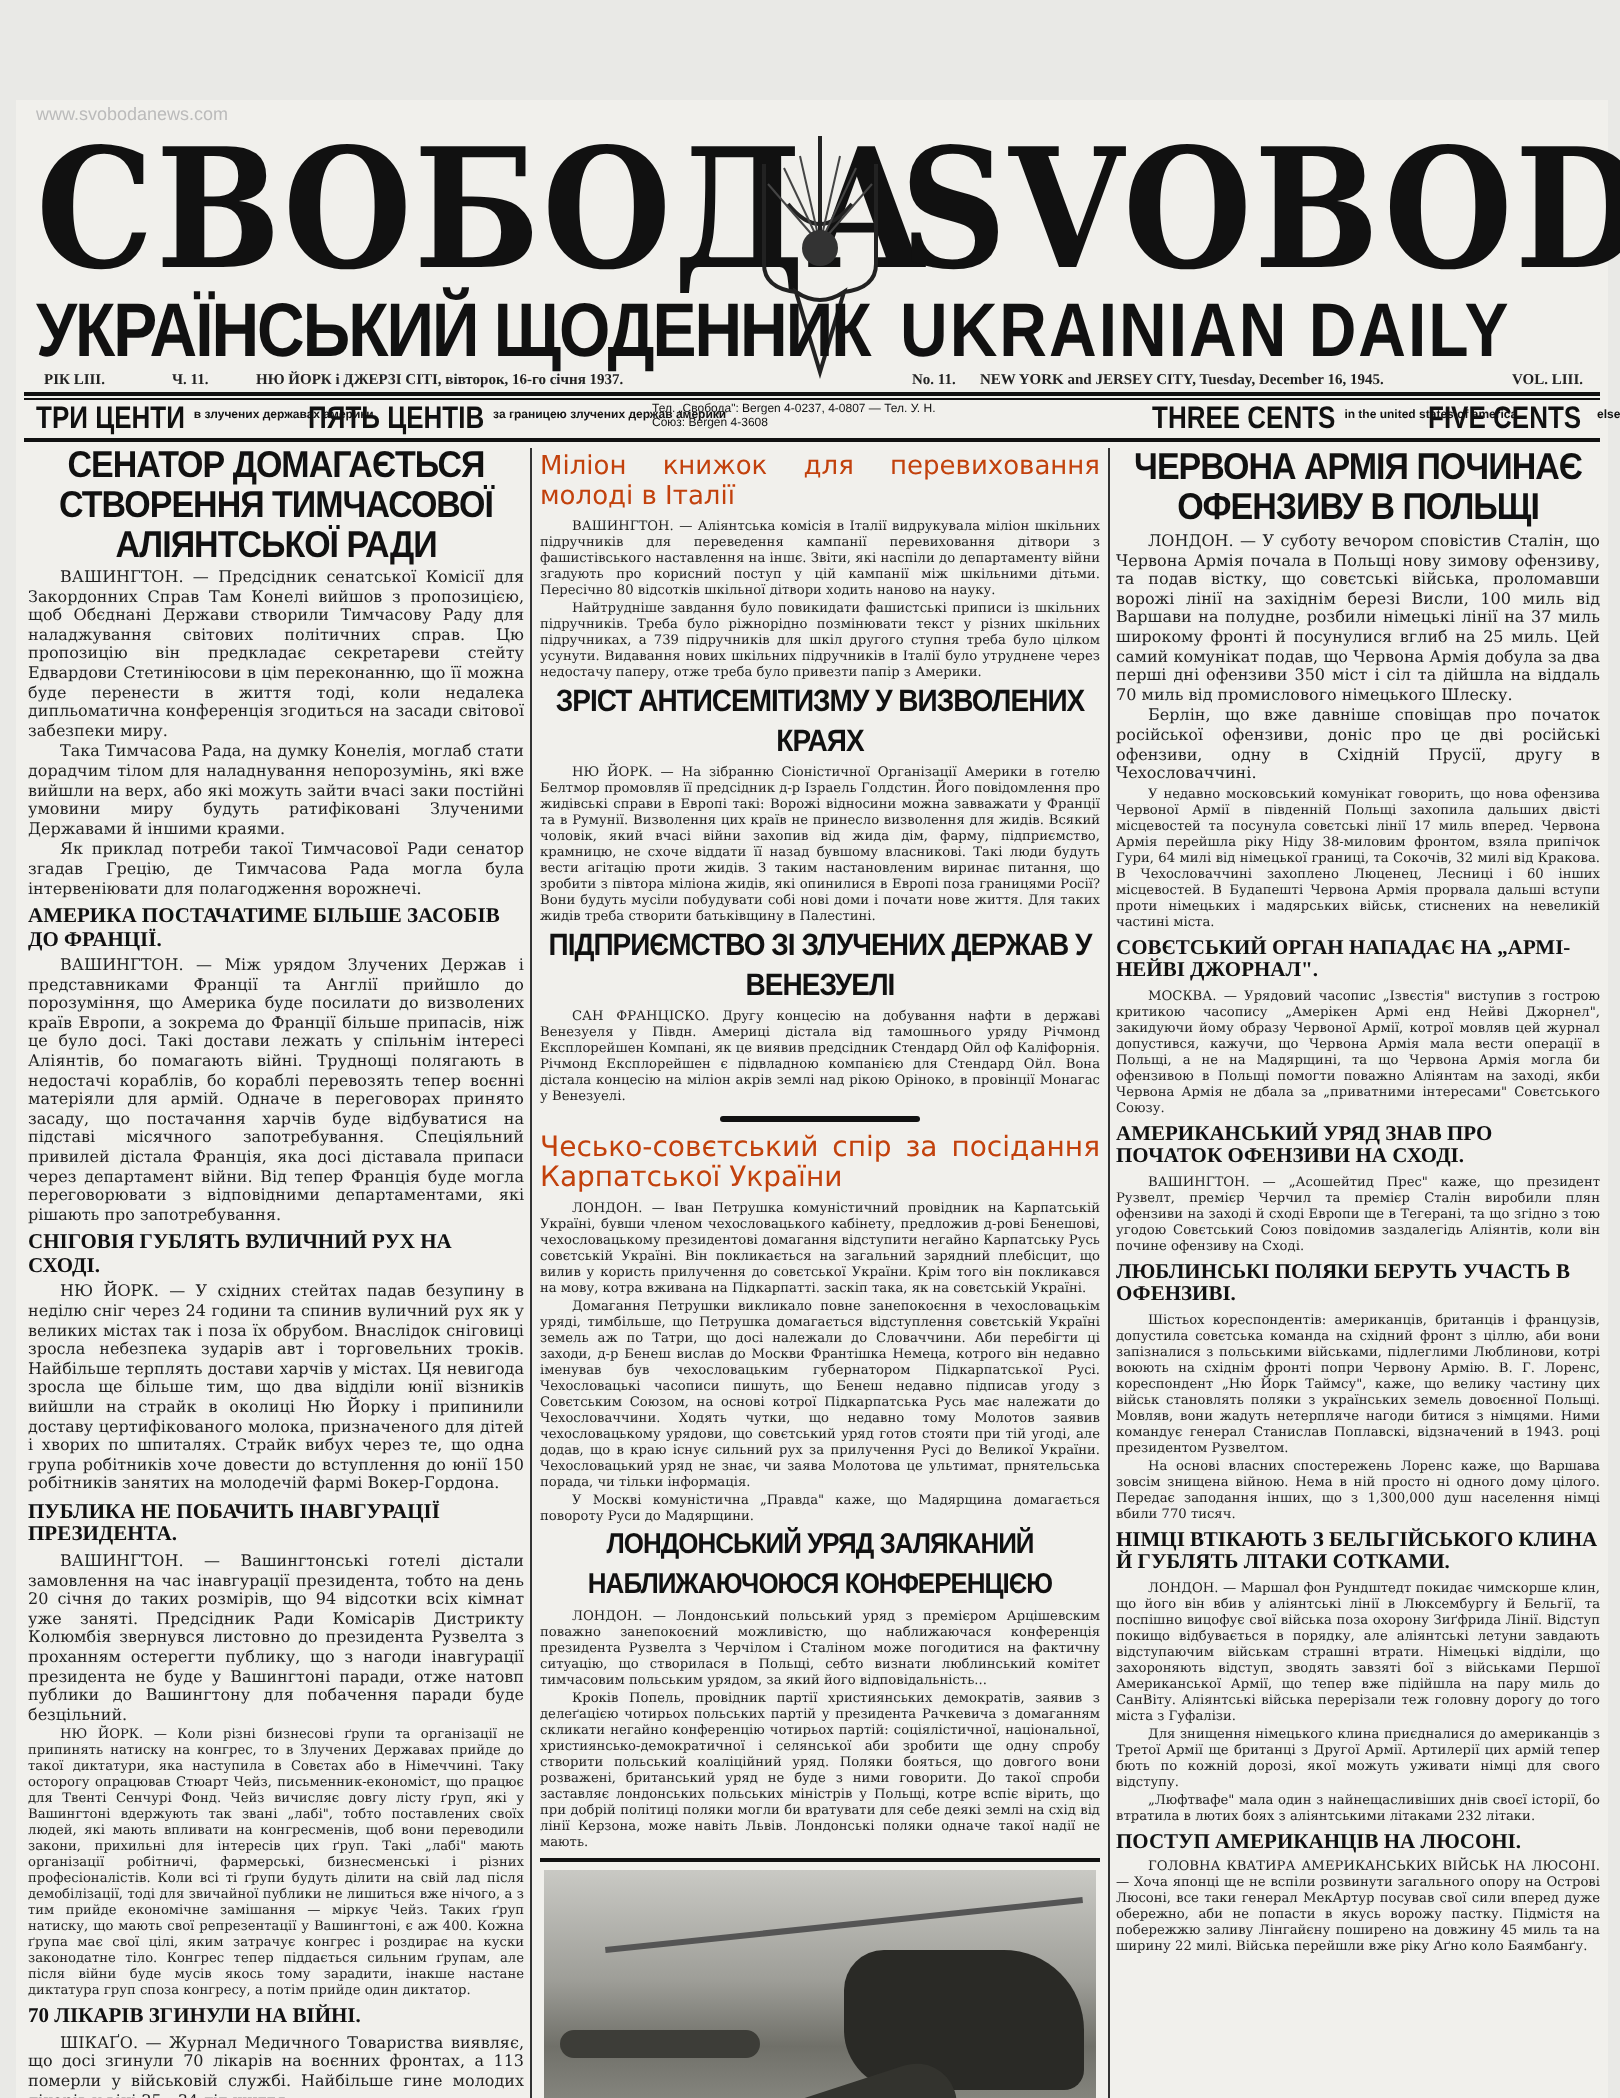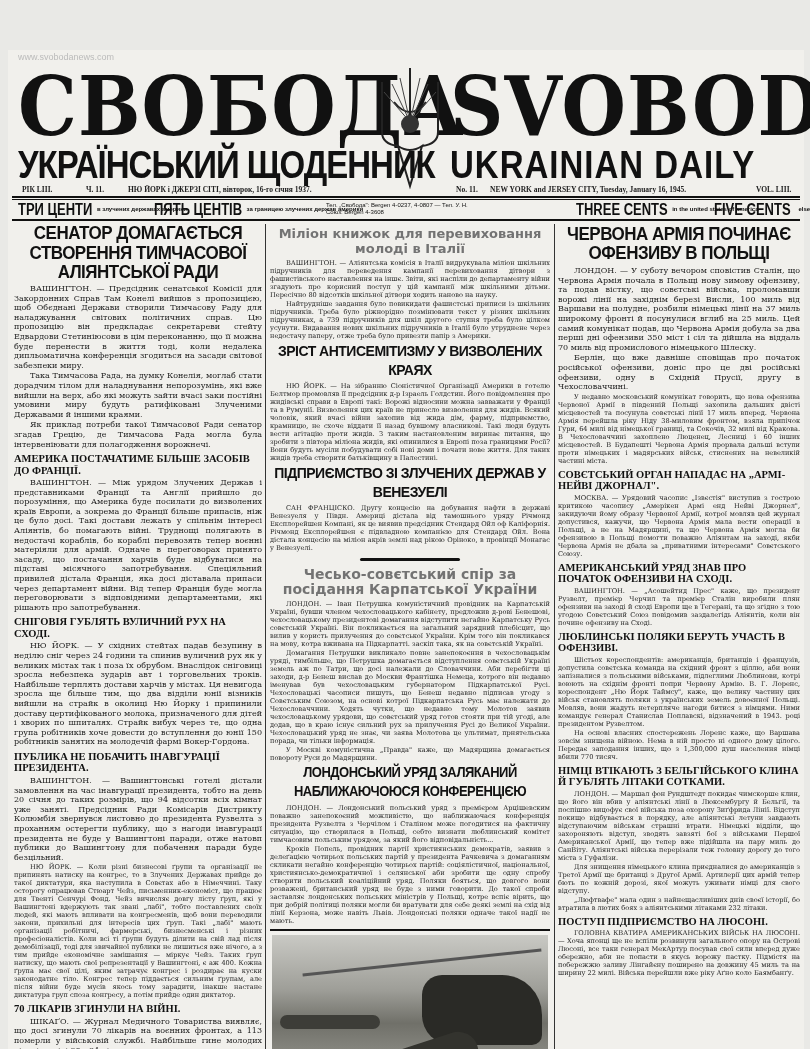--- a/index.html
+++ b/index.html
@@ -21,21 +21,21 @@
   .price .small { font-size: 6px; font-weight: bold; display: inline-block; line-height: 7px; vertical-align: middle; text-align: center; }
 
   
   .col { position: absolute; top: 174px; font-size: 8px; line-height: 9.6px; text-align: justify; color: #222; }
   .col-l { left: 6px; width: 248px; }
   .col-m { left: 262px; width: 280px; }
   .col-r { left: 550px; width: 242px; }
   .vrule { position: absolute; top: 174px; width: 1px; height: 840px; background: #333; }
 
   .hl-cond { font-family: "Liberation Sans", sans-serif; font-weight: bold; font-size: 17px; line-height: 18px; text-align: center; letter-spacing: -0.5px; transform: scaleY(1.1); margin: 2px 0 4px; color: #111; }
-  .hl-mid { font-family: "DejaVu Sans", sans-serif; font-weight: bold; font-size: 13px; line-height: 15px; text-align: center; margin: 2px 0 3px; color: #737373; }
+  .hl-mid { font-family: "DejaVu Sans", sans-serif; font-weight: normal; font-size: 13px; line-height: 15px; margin: 2px 0 3px; color: #c2410c; }
   .hl-sub { font-family: "Liberation Serif", serif; font-weight: bold; font-size: 10.5px; line-height: 11.5px; text-align: left; margin: 4px 0 2px; color: #111; }
   .body p { text-indent: 16px; margin-bottom: 1px; }
   .dense { font-size: 6.6px; line-height: 8px; }
   .sep { width: 100px; height: 3px; background: #111; margin: 6px auto; border-radius: 2px; }
   .hr { height: 2px; background: #111; margin: 4px 0; }
 
   .photo { width: 276px; height: 196px; margin: 4px auto 2px; position: relative; overflow: hidden;
     background: linear-gradient(180deg, #c9c9c4 0%, #9e9e98 28%, #707069 45%, #878780 60%, #b1b1aa 78%, #8b8b84 100%); }
   .photo .shape1 { position: absolute; left: 150px; top: 40px; width: 120px; height: 70px; background: #2a2a26; border-radius: 20px 40px 10px 30px; }
   .photo .shape2 { position: absolute; left: 20px; top: 120px; width: 190px; height: 40px; background: #33332e; transform: rotate(-18deg); border-radius: 20px; }
@@ -73,21 +73,21 @@
     <circle cx="40" cy="62" r="9" fill="#333"></circle>
   </svg>
 
   <div class="sub-big sub-ua">УКРАЇНСЬКИЙ ЩОДЕННИК</div>
   <div class="sub-big sub-en">UKRAINIAN DAILY</div>
 
   <div class="dateline" style="left:14px">РІК LIII.</div>
   <div class="dateline" style="left:78px">Ч. 11.</div>
   <div class="dateline" style="left:120px">НЮ ЙОРК і ДЖЕРЗІ СІТІ, вівторок, 16-го січня 1937.</div>
   <div class="dateline" style="left:448px">No. 11.</div>
-  <div class="dateline" style="left:482px">NEW YORK and JERSEY CITY, Tuesday, January 16, 1945.</div>
+  <div class="dateline" style="left:482px">NEW YORK and JERSEY CITY, Tuesday, December 16, 1945.</div>
   <div class="dateline" style="left:748px">VOL. LIII.</div>
 
   <div class="rule" style="top:146px;height:2px"></div>
   <div class="rule" style="top:149px;height:1px"></div>
 
   <div class="price" style="left:10px">
     <span class="big">ТРИ ЦЕНТИ</span>
     <span class="small" style="width:70px">в злучених державах америки</span>
   </div>
   <div class="price" style="left:146px">
@@ -164,16 +164,16 @@
     <p class="dense">МОСКВА. — Урядовий часопис „Ізвєстія" виступив з гострою критикою часопису „Амерікен Армі енд Нейві Джорнел", закидуючи йому образу Червоної Армії, котрої мовляв цей журнал допустився, кажучи, що Червона Армія мала вести операції в Польщі, а не на Мадярщині, та що Червона Армія могла би офензивою в Польщі помогти поважно Аліянтам на заході, якби Червона Армія не дбала за „приватними інтересами" Совєтського Союзу.</p>
     <div class="hl-sub">АМЕРИКАНСЬКИЙ УРЯД ЗНАВ ПРО ПОЧАТОК ОФЕНЗИВИ НА СХОДІ.</div>
     <p class="dense">ВАШИНГТОН. — „Асошейтид Прес" каже, що президент Рузвелт, премієр Черчил та премієр Сталін виробили плян офензиви на заході й сході Европи ще в Тегерані, та що згідно з тою угодою Совєтський Союз повідомив заздалегідь Аліянтів, коли він почине офензиву на Сході.</p>
     <div class="hl-sub">ЛЮБЛИНСЬКІ ПОЛЯКИ БЕРУТЬ УЧАСТЬ В ОФЕНЗИВІ.</div>
     <p class="dense">Шістьох кореспондентів: американців, британців і французів, допустила совєтська команда на східний фронт з ціллю, аби вони запізналися з польськими військами, підлеглими Люблинови, котрі воюють на східнім фронті попри Червону Армію. В. Г. Лоренс, кореспондент „Ню Йорк Таймсу", каже, що велику частину цих військ становлять поляки з українських земель довоєнної Польщі. Мовляв, вони жадуть нетерпляче нагоди битися з німцями. Ними командує генерал Станислав Поплавскі, відзначений в 1943. році президентом Рузвелтом.</p>
     <p class="dense">На основі власних спостережень Лоренс каже, що Варшава зовсім знищена війною. Нема в ній просто ні одного дому цілого. Передає заподання інших, що з 1,300,000 душ населення німці вбили 770 тисяч.</p>
     <div class="hl-sub">НІМЦІ ВТІКАЮТЬ З БЕЛЬГІЙСЬКОГО КЛИНА Й ГУБЛЯТЬ ЛІТАКИ СОТКАМИ.</div>
     <p class="dense">ЛОНДОН. — Маршал фон Рундштедт покидає чимскорше клин, що його він вбив у аліянтські лінії в Люксембургу й Бельгії, та поспішно вицофує свої війська поза охорону Зиґфрида Лінії. Відступ покищо відбувається в порядку, але аліянтські летуни завдають відступаючим військам страшні втрати. Німецькі відділи, що захороняють відступ, зводять завзяті бої з військами Першої Американської Армії, що тепер вже підійшла на пару миль до СанВіту. Аліянтські війська перерізали теж головну дорогу до того міста з Гуфалізи.</p>
     <p class="dense">Для знищення німецького клина приєдналися до американців з Третої Армії ще британці з Другої Армії. Артилерії цих армій тепер бють по кожній дорозі, якої можуть уживати німці для свого відступу.</p>
     <p class="dense">„Люфтвафе" мала один з найнещасливіших днів своєї історії, бо втратила в лютих боях з аліянтськими літаками 232 літаки.</p>
-    <div class="hl-sub">ПОСТУП ПІДПРИЄМСТВО НА ЛЮСОНІ.</div>
+    <div class="hl-sub">ПОСТУП АМЕРИКАНЦІВ НА ЛЮСОНІ.</div>
     <p class="dense">ГОЛОВНА КВАТИРА АМЕРИКАНСЬКИХ ВІЙСЬК НА ЛЮСОНІ. — Хоча японці ще не вспіли розвинути загального опору на Острові Люсоні, все таки генерал МекАртур посував свої сили вперед дуже обережно, аби не попасти в якусь ворожу пастку. Підмістя на побережжю заливу Лінгайєну поширено на довжину 45 миль та на ширину 22 милі. Військa перейшли вже ріку Аґно коло Баямбанґу.</p>
   </div>
 </div>
 
 </body></html>

